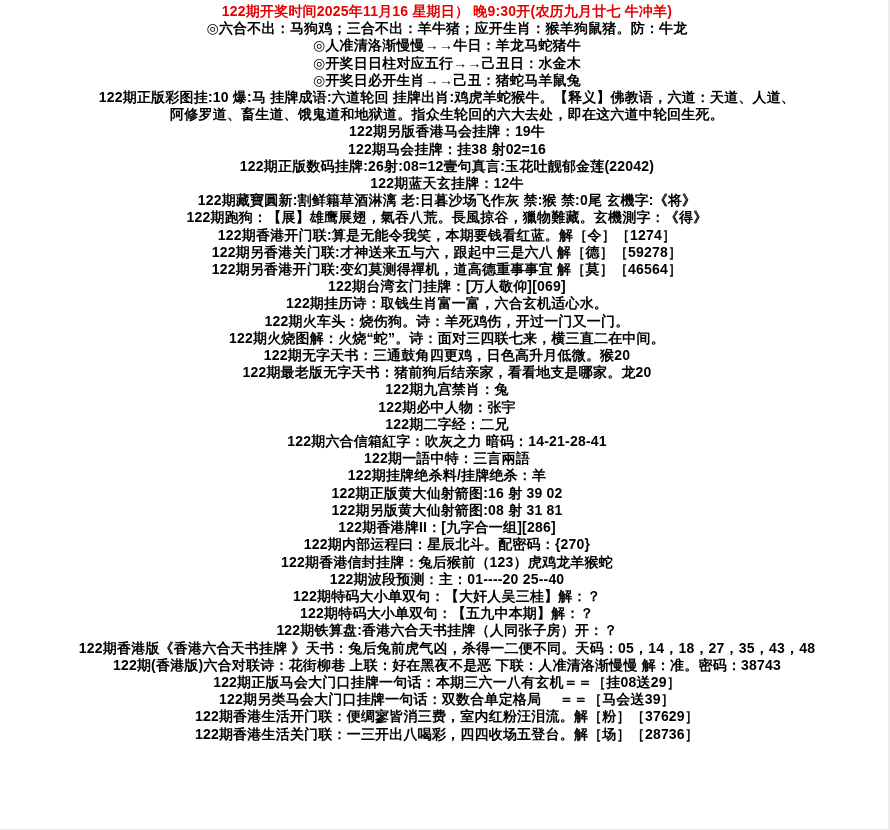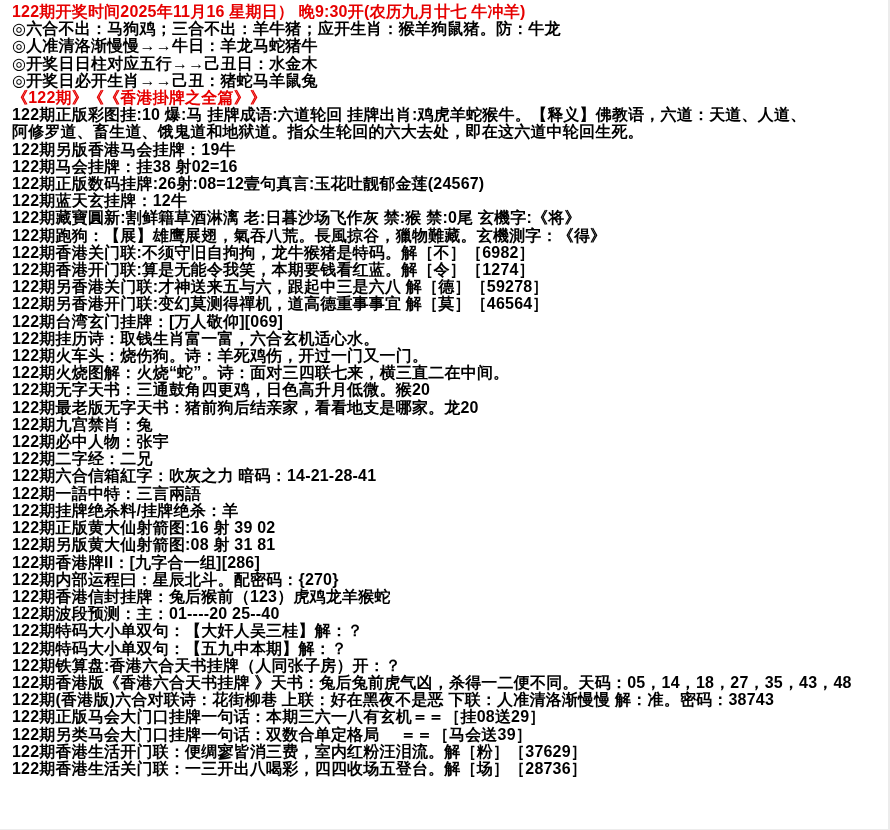--- a/index.html
+++ b/index.html
@@ -15,51 +15,50 @@
     border-right: 2px solid #ececec;
     border-bottom: 1px solid #ececec;
     box-sizing: border-box;
     overflow: hidden;
     font-family: "Liberation Sans", "DejaVu Sans", sans-serif;
   }
   .lines {
     padding: 3px 6px 0 12px;
   }
   .line {
-    font-size: 16px;
+    font-size: 14px;
     line-height: 17.2px;
     font-weight: 700;
     color: #000000;
     white-space: pre;
     letter-spacing: 0.2px;
+    text-align: center;
   }
   .line.red {
     color: #e60000;
   }
 </style>
 </head>
 <body>
 
 <div class="sheet">
   <div class="lines" id="lines-container">
       <div class="line red">122期开奖时间2025年11月16 星期日） 晚9:30开(农历九月廿七 牛冲羊)</div>
       <div class="line">◎六合不出：马狗鸡；三合不出：羊牛猪；应开生肖：猴羊狗鼠猪。防：牛龙</div>
       <div class="line">◎人准清洛渐慢慢→→牛日：羊龙马蛇猪牛</div>
       <div class="line">◎开奖日日柱对应五行→→己丑日：水金木</div>
       <div class="line">◎开奖日必开生肖→→己丑：猪蛇马羊鼠兔</div>
-      <div class="line red">《122期》《《香港掛牌之全篇》》</div>
       <div class="line">122期正版彩图挂:10 爆:马 挂牌成语:六道轮回 挂牌出肖:鸡虎羊蛇猴牛。【释义】佛教语，六道：天道、人道、</div>
       <div class="line">阿修罗道、畜生道、饿鬼道和地狱道。指众生轮回的六大去处，即在这六道中轮回生死。</div>
       <div class="line">122期另版香港马会挂牌：19牛</div>
       <div class="line">122期马会挂牌：挂38 射02=16</div>
-      <div class="line">122期正版数码挂牌:26射:08=12壹句真言:玉花吐靓郁金莲(24567)</div>
+      <div class="line">122期正版数码挂牌:26射:08=12壹句真言:玉花吐靓郁金莲(22042)</div>
       <div class="line">122期蓝天玄挂牌：12牛</div>
       <div class="line">122期藏寶圓新:割鲜籍草酒淋漓 老:日暮沙场飞作灰 禁:猴 禁:0尾 玄機字:《将》</div>
       <div class="line">122期跑狗：【展】雄鹰展翅，氣吞八荒。長風掠谷，獵物難藏。玄機測字：《得》</div>
-      <div class="line">122期香港关门联:不须守旧自拘拘，龙牛猴猪是特码。解［不］［6982］</div>
       <div class="line">122期香港开门联:算是无能令我笑，本期要钱看红蓝。解［令］［1274］</div>
       <div class="line">122期另香港关门联:才神送来五与六，跟起中三是六八 解［德］［59278］</div>
       <div class="line">122期另香港开门联:变幻莫测得禪机，道高德重事事宜 解［莫］［46564］</div>
       <div class="line">122期台湾玄门挂牌：[万人敬仰][069]</div>
       <div class="line">122期挂历诗：取钱生肖富一富，六合玄机适心水。</div>
       <div class="line">122期火车头：烧伤狗。诗：羊死鸡伤，开过一门又一门。</div>
       <div class="line">122期火烧图解：火烧“蛇”。诗：面对三四联七来，横三直二在中间。</div>
       <div class="line">122期无字天书：三通鼓角四更鸡，日色高升月低微。猴20</div>
       <div class="line">122期最老版无字天书：猪前狗后结亲家，看看地支是哪家。龙20</div>
       <div class="line">122期九宫禁肖：兔</div>

